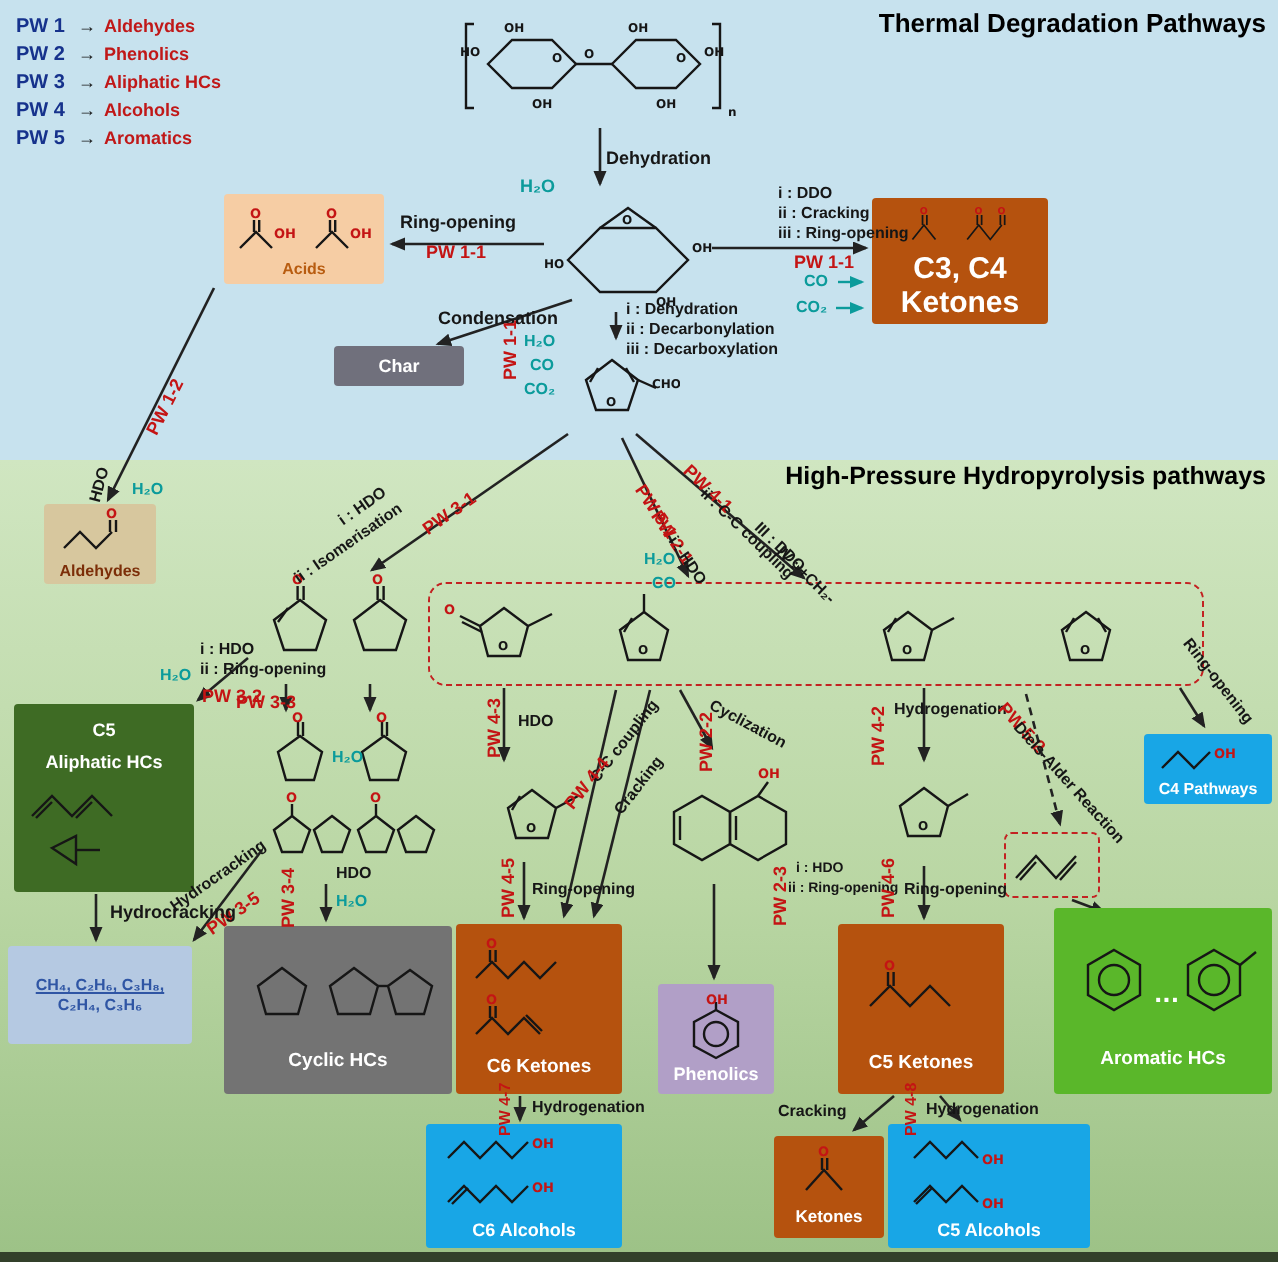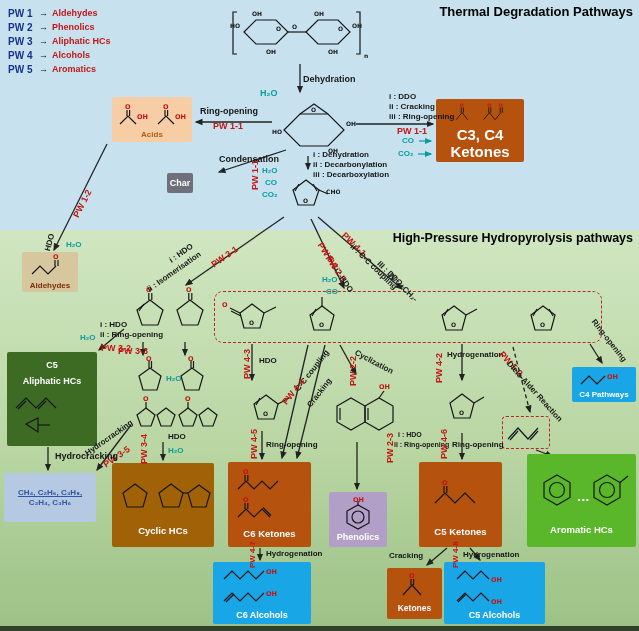--- a/index.html
+++ b/index.html
@@ -295,21 +295,21 @@
       <line class="bond" x1="53" y1="16" x2="53" y2="9"></line>
       <line class="bond" x1="56" y1="16" x2="56" y2="9"></line>
       <text class="atr" x="51" y="8">O</text>
       <line class="bond" x1="69" y1="16" x2="69" y2="9"></line>
       <line class="bond" x1="72" y1="16" x2="72" y2="9"></line>
       <text class="atr" x="67" y="8">O</text>
     </svg>
     <span class="blabel" style="font-size:15px;">C3, C4 Ketones</span>
   </div>
 
-  <div class="box" style="left:167px;top:173px;width:26px;height:20px;background:#70707c;justify-content:center;">
+  <div class="box" style="left:167px;top:173px;width:65px;height:20px;background:#70707c;justify-content:center;">
     <span class="blabel" style="font-size:9px;">Char</span>
   </div>
 
   <div class="box" style="left:22px;top:252px;width:56px;height:40px;background:#d7c79e;">
     <svg width="48" height="26" viewBox="0 0 48 26">
       <polyline class="bond" points="6,20 14,12 22,20 30,12"></polyline>
       <line class="bond" x1="29" y1="12" x2="29" y2="6"></line>
       <line class="bond" x1="32" y1="12" x2="32" y2="6"></line>
       <text class="atr" x="27" y="5">O</text>
     </svg>
@@ -326,21 +326,21 @@
       <polygon class="ring" points="16,32 28,26 28,40"></polygon>
       <line class="bond" x1="28" y1="33" x2="40" y2="33"></line>
     </svg>
   </div>
 
   <div class="box" style="left:4px;top:473px;width:92px;height:49px;background:#b5c9e2;justify-content:center;">
     <span class="blabel" style="color:#2f55a4;font-size:8px;text-decoration:underline;">CH₄, C₂H₆, C₃H₈,</span>
     <span class="blabel" style="color:#2f55a4;font-size:8px;">C₂H₄, C₃H₆</span>
   </div>
 
-  <div class="box" style="left:112px;top:463px;width:102px;height:84px;background:#a16207;">
+  <div class="box" style="left:112px;top:463px;width:114px;height:84px;background:#737373;">
     <svg width="96" height="46" viewBox="0 0 96 46">
       <polygon class="ring" points="20,11 32,20 28,34 12,34 8,20"></polygon>
       <polygon class="ring" points="56,11 68,20 64,34 48,34 44,20"></polygon>
       <polygon class="ring" points="84,12 95,20 91,34 77,34 73,20"></polygon>
       <line class="bond" x1="68" y1="20" x2="73" y2="20"></line>
     </svg>
     <span class="blabel" style="font-size:9.5px;">Cyclic HCs</span>
   </div>
 
   <div class="box" style="left:228px;top:462px;width:83px;height:85px;background:#b5520e;">

